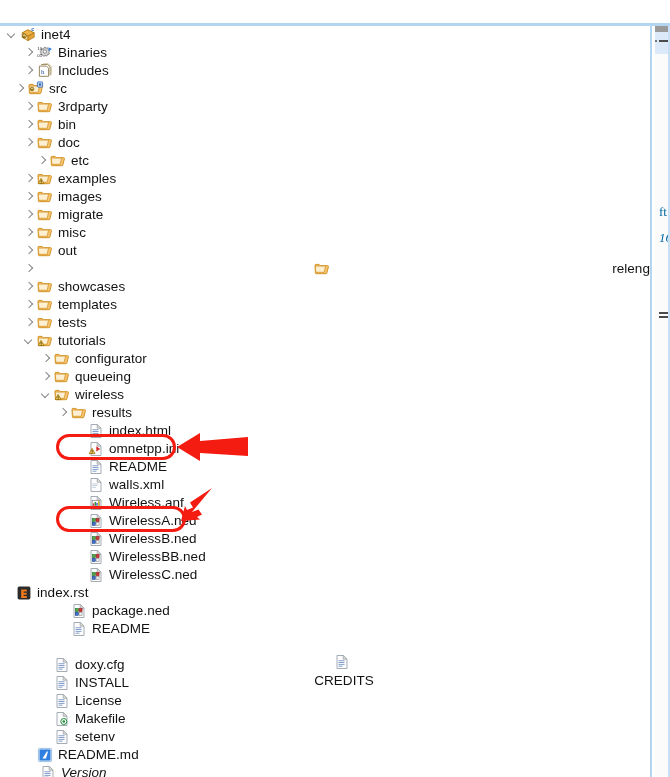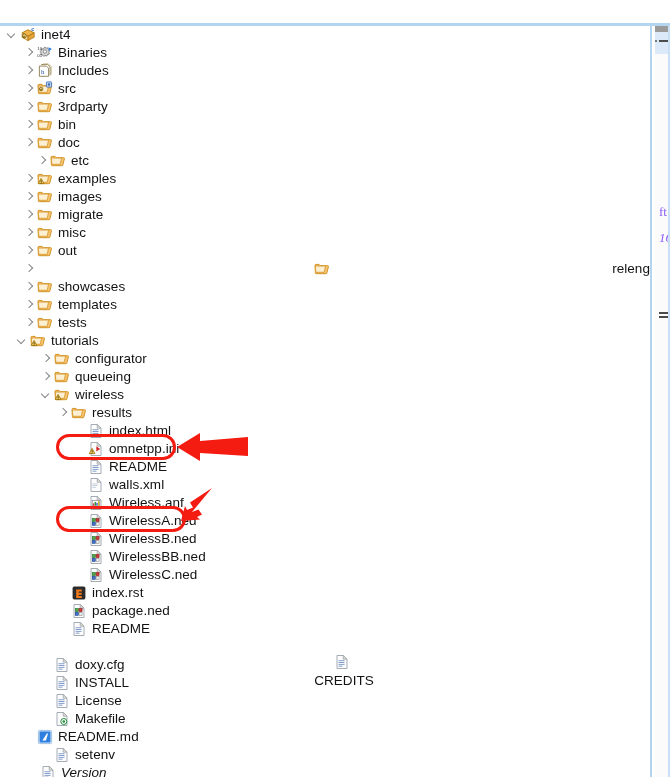--- a/index.html
+++ b/index.html
@@ -142,21 +142,21 @@
   }
   #right-edge-panel .rp-body {
     position: absolute;
     left: 3px; top: 28px;
     width: 20px; height: 746px;
     background: #fbfbfb;
   }
   #right-edge-panel .rp-text {
     position: absolute;
     font-size: 13px;
-    color: #8b5cf6;
+    color: #0369a1;
     font-family: "Liberation Serif", serif;
     left: 4px;
   }
   #right-edge-panel .rp-t1 { top: 150px; }
   #right-edge-panel .rp-t2 { top: 176px; font-style: italic; }
   #right-edge-panel .rp-eq {
     position: absolute;
     left: 4px; top: 258px;
     width: 14px; height: 2px;
     background: #4a4a4a;
@@ -210,21 +210,21 @@
           <span class="icon-wrap">
             <svg width="16" height="16" viewBox="0 0 16 16" xmlns="http://www.w3.org/2000/svg">
               <path d="M2.4 3.1h7.1l2.1 2.1v8.1H2.4z" fill="#ffffff" stroke="#8a7a50" stroke-width="0.9"></path>
               <path d="M4.3 1.5h6.4l2.4 2.4v8.5" fill="none" stroke="#8a7a50" stroke-width="0.9"></path>
               <path d="M6.0 0.9h5.4l2.8 2.8v8.0" fill="none" stroke="#c0ab72" stroke-width="0.8"></path>
               <text x="4.0" y="11.4" font-size="7" font-family="Liberation Serif, serif" fill="#2455a8">h</text>
             </svg>
           </span>
           <span class="node-label">Includes</span>
         </div>
-        <div class="tree-row" style="padding-left: 21px;">
+        <div class="tree-row" style="padding-left: 12px;">
           <span class="twisty collapsed"></span>
           <span class="icon-wrap">
             <svg width="16" height="16" viewBox="0 0 16 16" xmlns="http://www.w3.org/2000/svg">
               <path d="M1 4.2c0-.5.3-.8.8-.8h3.3l1.2 1.3h7.4c.5 0 .8.3.8.8l-1.6 6.4c-.1.5-.4.8-.9.8H2.2c-.5 0-.8-.3-.8-.8z" fill="#f6c472" stroke="#d08c18" stroke-width="0.9"></path>
               <path d="M1.3 5.1h10.2l-1.3 6.2H1.9z" fill="#fdf0d2" stroke="#d08c18" stroke-width="0.7"></path>
               <rect x="9.4" y="0.9" width="5.2" height="5.2" rx="0.6" fill="#cfe0f7" stroke="#3a6fb5" stroke-width="0.9"></rect>
               <rect x="10.8" y="2.3" width="2.4" height="2.4" fill="#3a6fb5"></rect>
               <circle cx="4.1" cy="8.0" r="1.8" fill="#f7e7b5" stroke="#7a5c00" stroke-width="0.8"></circle>
               <rect x="3.4" y="8.0" width="1.4" height="1.7" fill="#c9a227" stroke="#7a5c00" stroke-width="0.5"></rect>
             </svg>
@@ -357,21 +357,21 @@
         <div class="tree-row" style="padding-left: 21px;">
           <span class="twisty collapsed"></span>
           <span class="icon-wrap">
             <svg width="16" height="16" viewBox="0 0 16 16" xmlns="http://www.w3.org/2000/svg">
               <path d="M1 4.2c0-.5.3-.8.8-.8h3.3l1.2 1.3h7.4c.5 0 .8.3.8.8l-1.6 6.4c-.1.5-.4.8-.9.8H2.2c-.5 0-.8-.3-.8-.8z" fill="#f6c472" stroke="#d08c18" stroke-width="0.9"></path>
               <path d="M1.3 5.1h10.2l-1.3 6.2H1.9z" fill="#fdf0d2" stroke="#d08c18" stroke-width="0.7"></path>
             </svg>
           </span>
           <span class="node-label">tests</span>
         </div>
-        <div class="tree-row" style="padding-left: 14px;">
+        <div class="tree-row" style="padding-left: 21px;">
           <span class="twisty expanded"></span>
           <span class="icon-wrap">
             <svg width="16" height="16" viewBox="0 0 16 16" xmlns="http://www.w3.org/2000/svg">
               <path d="M1 4.2c0-.5.3-.8.8-.8h3.3l1.2 1.3h7.4c.5 0 .8.3.8.8l-1.6 6.4c-.1.5-.4.8-.9.8H2.2c-.5 0-.8-.3-.8-.8z" fill="#f6c472" stroke="#d08c18" stroke-width="0.9"></path>
               <path d="M1.3 5.1h10.2l-1.3 6.2H1.9z" fill="#fdf0d2" stroke="#d08c18" stroke-width="0.7"></path>
               <path d="M1.2 12.6L4.1 7.4l2.9 5.2z" fill="#f5d06b" stroke="#9a7100" stroke-width="0.8"></path>
               <rect x="3.7" y="9.2" width="0.9" height="2.1" fill="#4a3500"></rect>
               <rect x="3.7" y="11.7" width="0.9" height="0.8" fill="#4a3500"></rect>
             </svg>
           </span>
@@ -539,21 +539,21 @@
               <path d="M3 1.5h6.2L13 5.2V14.5H3z" fill="#fdfdfd" stroke="#9aa4ad" stroke-width="0.9"></path>
               <path d="M9.2 1.5L13 5.2H9.2z" fill="#e6e2d2" stroke="#9aa4ad" stroke-width="0.8"></path>
               <rect x="4.3" y="5.6" width="3" height="3" fill="#4aa94a" stroke="#226b22" stroke-width="0.6"></rect>
               <rect x="8.1" y="5.6" width="3" height="3" fill="#cf3636" stroke="#8a1c1c" stroke-width="0.6"></rect>
               <rect x="4.3" y="9.3" width="3" height="3" fill="#3b6fd4" stroke="#1d3e85" stroke-width="0.6"></rect>
               <rect x="8.1" y="9.3" width="3" height="3" fill="#f0f0f0" stroke="#8a8a8a" stroke-width="0.6"></rect>
             </svg>
           </span>
           <span class="node-label">WirelessC.ned</span>
         </div>
-        <div class="tree-row" style="padding-left: 55px;">
+        <div class="tree-row" style="">
           <span class="twisty none"></span>
           <span class="icon-wrap">
             <svg width="16" height="16" viewBox="0 0 16 16" xmlns="http://www.w3.org/2000/svg">
               <rect x="1.6" y="1.6" width="12.8" height="12.8" rx="1.6" fill="#2b2b2b"></rect>
               <path d="M5.2 4.6h5.6v1.9H7.6v1.3h3.1v1.9H7.6v1.3h3.2v1.9H5.2z" fill="#f07a1b"></path>
             </svg>
           </span>
           <span class="node-label">index.rst</span>
         </div>
         <div class="tree-row" style="padding-left: 55px;">
@@ -645,44 +645,44 @@
           <span class="icon-wrap">
             <svg width="16" height="16" viewBox="0 0 16 16" xmlns="http://www.w3.org/2000/svg">
               <path d="M3 1.5h6.2L13 5.2V14.5H3z" fill="#fdfdfd" stroke="#9aa4ad" stroke-width="0.9"></path>
               <path d="M9.2 1.5L13 5.2H9.2z" fill="#e6e2d2" stroke="#9aa4ad" stroke-width="0.8"></path>
               <circle cx="9.8" cy="10.5" r="3.0" fill="#ffffff" stroke="#1f8a3c" stroke-width="1.0"></circle>
               <circle cx="9.8" cy="10.5" r="1.3" fill="#1f8a3c"></circle>
             </svg>
           </span>
           <span class="node-label">Makefile</span>
         </div>
+        <div class="tree-row" style="padding-left: 38px;">
+          <span class="twisty none"></span>
+          <span class="icon-wrap">
+            <svg width="16" height="16" viewBox="0 0 16 16" xmlns="http://www.w3.org/2000/svg">
+              <path d="M3 1.5h6.2L13 5.2V14.5H3z" fill="#fdfdfd" stroke="#9aa4ad" stroke-width="0.9"></path>
+              <path d="M9.2 1.5L13 5.2H9.2z" fill="#e6e2d2" stroke="#9aa4ad" stroke-width="0.8"></path>
+              <rect x="4.5" y="6.3" width="6" height="0.9" fill="#7a95c8"></rect>
+              <rect x="4.5" y="8.1" width="6" height="0.9" fill="#7a95c8"></rect>
+              <rect x="4.5" y="9.9" width="6" height="0.9" fill="#7a95c8"></rect>
+              <rect x="4.5" y="11.7" width="4" height="0.9" fill="#7a95c8"></rect>
+            </svg>
+          </span>
+          <span class="node-label">setenv</span>
+        </div>
         <div class="tree-row" style="padding-left: 21px;">
           <span class="twisty none"></span>
           <span class="icon-wrap">
             <svg width="16" height="16" viewBox="0 0 16 16" xmlns="http://www.w3.org/2000/svg">
               <rect x="1.4" y="1.4" width="13.2" height="13.2" rx="1.0" fill="#cfe3f7" stroke="#8fb6dd" stroke-width="0.8"></rect>
               <rect x="2.6" y="2.6" width="10.8" height="10.8" rx="0.6" fill="#2f7fe0"></rect>
               <path d="M9.8 4.6 L5.4 11.6 L9.0 11.6 L11.0 4.6 Z" fill="#ffffff"></path>
             </svg>
           </span>
           <span class="node-label">README.md</span>
-        </div>
-        <div class="tree-row" style="padding-left: 38px;">
-          <span class="twisty none"></span>
-          <span class="icon-wrap">
-            <svg width="16" height="16" viewBox="0 0 16 16" xmlns="http://www.w3.org/2000/svg">
-              <path d="M3 1.5h6.2L13 5.2V14.5H3z" fill="#fdfdfd" stroke="#9aa4ad" stroke-width="0.9"></path>
-              <path d="M9.2 1.5L13 5.2H9.2z" fill="#e6e2d2" stroke="#9aa4ad" stroke-width="0.8"></path>
-              <rect x="4.5" y="6.3" width="6" height="0.9" fill="#7a95c8"></rect>
-              <rect x="4.5" y="8.1" width="6" height="0.9" fill="#7a95c8"></rect>
-              <rect x="4.5" y="9.9" width="6" height="0.9" fill="#7a95c8"></rect>
-              <rect x="4.5" y="11.7" width="4" height="0.9" fill="#7a95c8"></rect>
-            </svg>
-          </span>
-          <span class="node-label">setenv</span>
         </div>
         <div class="tree-row" style="padding-left: 24px; font-style: italic;">
           <span class="twisty none"></span>
           <span class="icon-wrap">
             <svg width="16" height="16" viewBox="0 0 16 16" xmlns="http://www.w3.org/2000/svg">
               <path d="M3 1.5h6.2L13 5.2V14.5H3z" fill="#fdfdfd" stroke="#9aa4ad" stroke-width="0.9"></path>
               <path d="M9.2 1.5L13 5.2H9.2z" fill="#e6e2d2" stroke="#9aa4ad" stroke-width="0.8"></path>
               <rect x="4.5" y="6.3" width="6" height="0.9" fill="#7a95c8"></rect>
               <rect x="4.5" y="8.1" width="6" height="0.9" fill="#7a95c8"></rect>
               <rect x="4.5" y="9.9" width="6" height="0.9" fill="#7a95c8"></rect>

